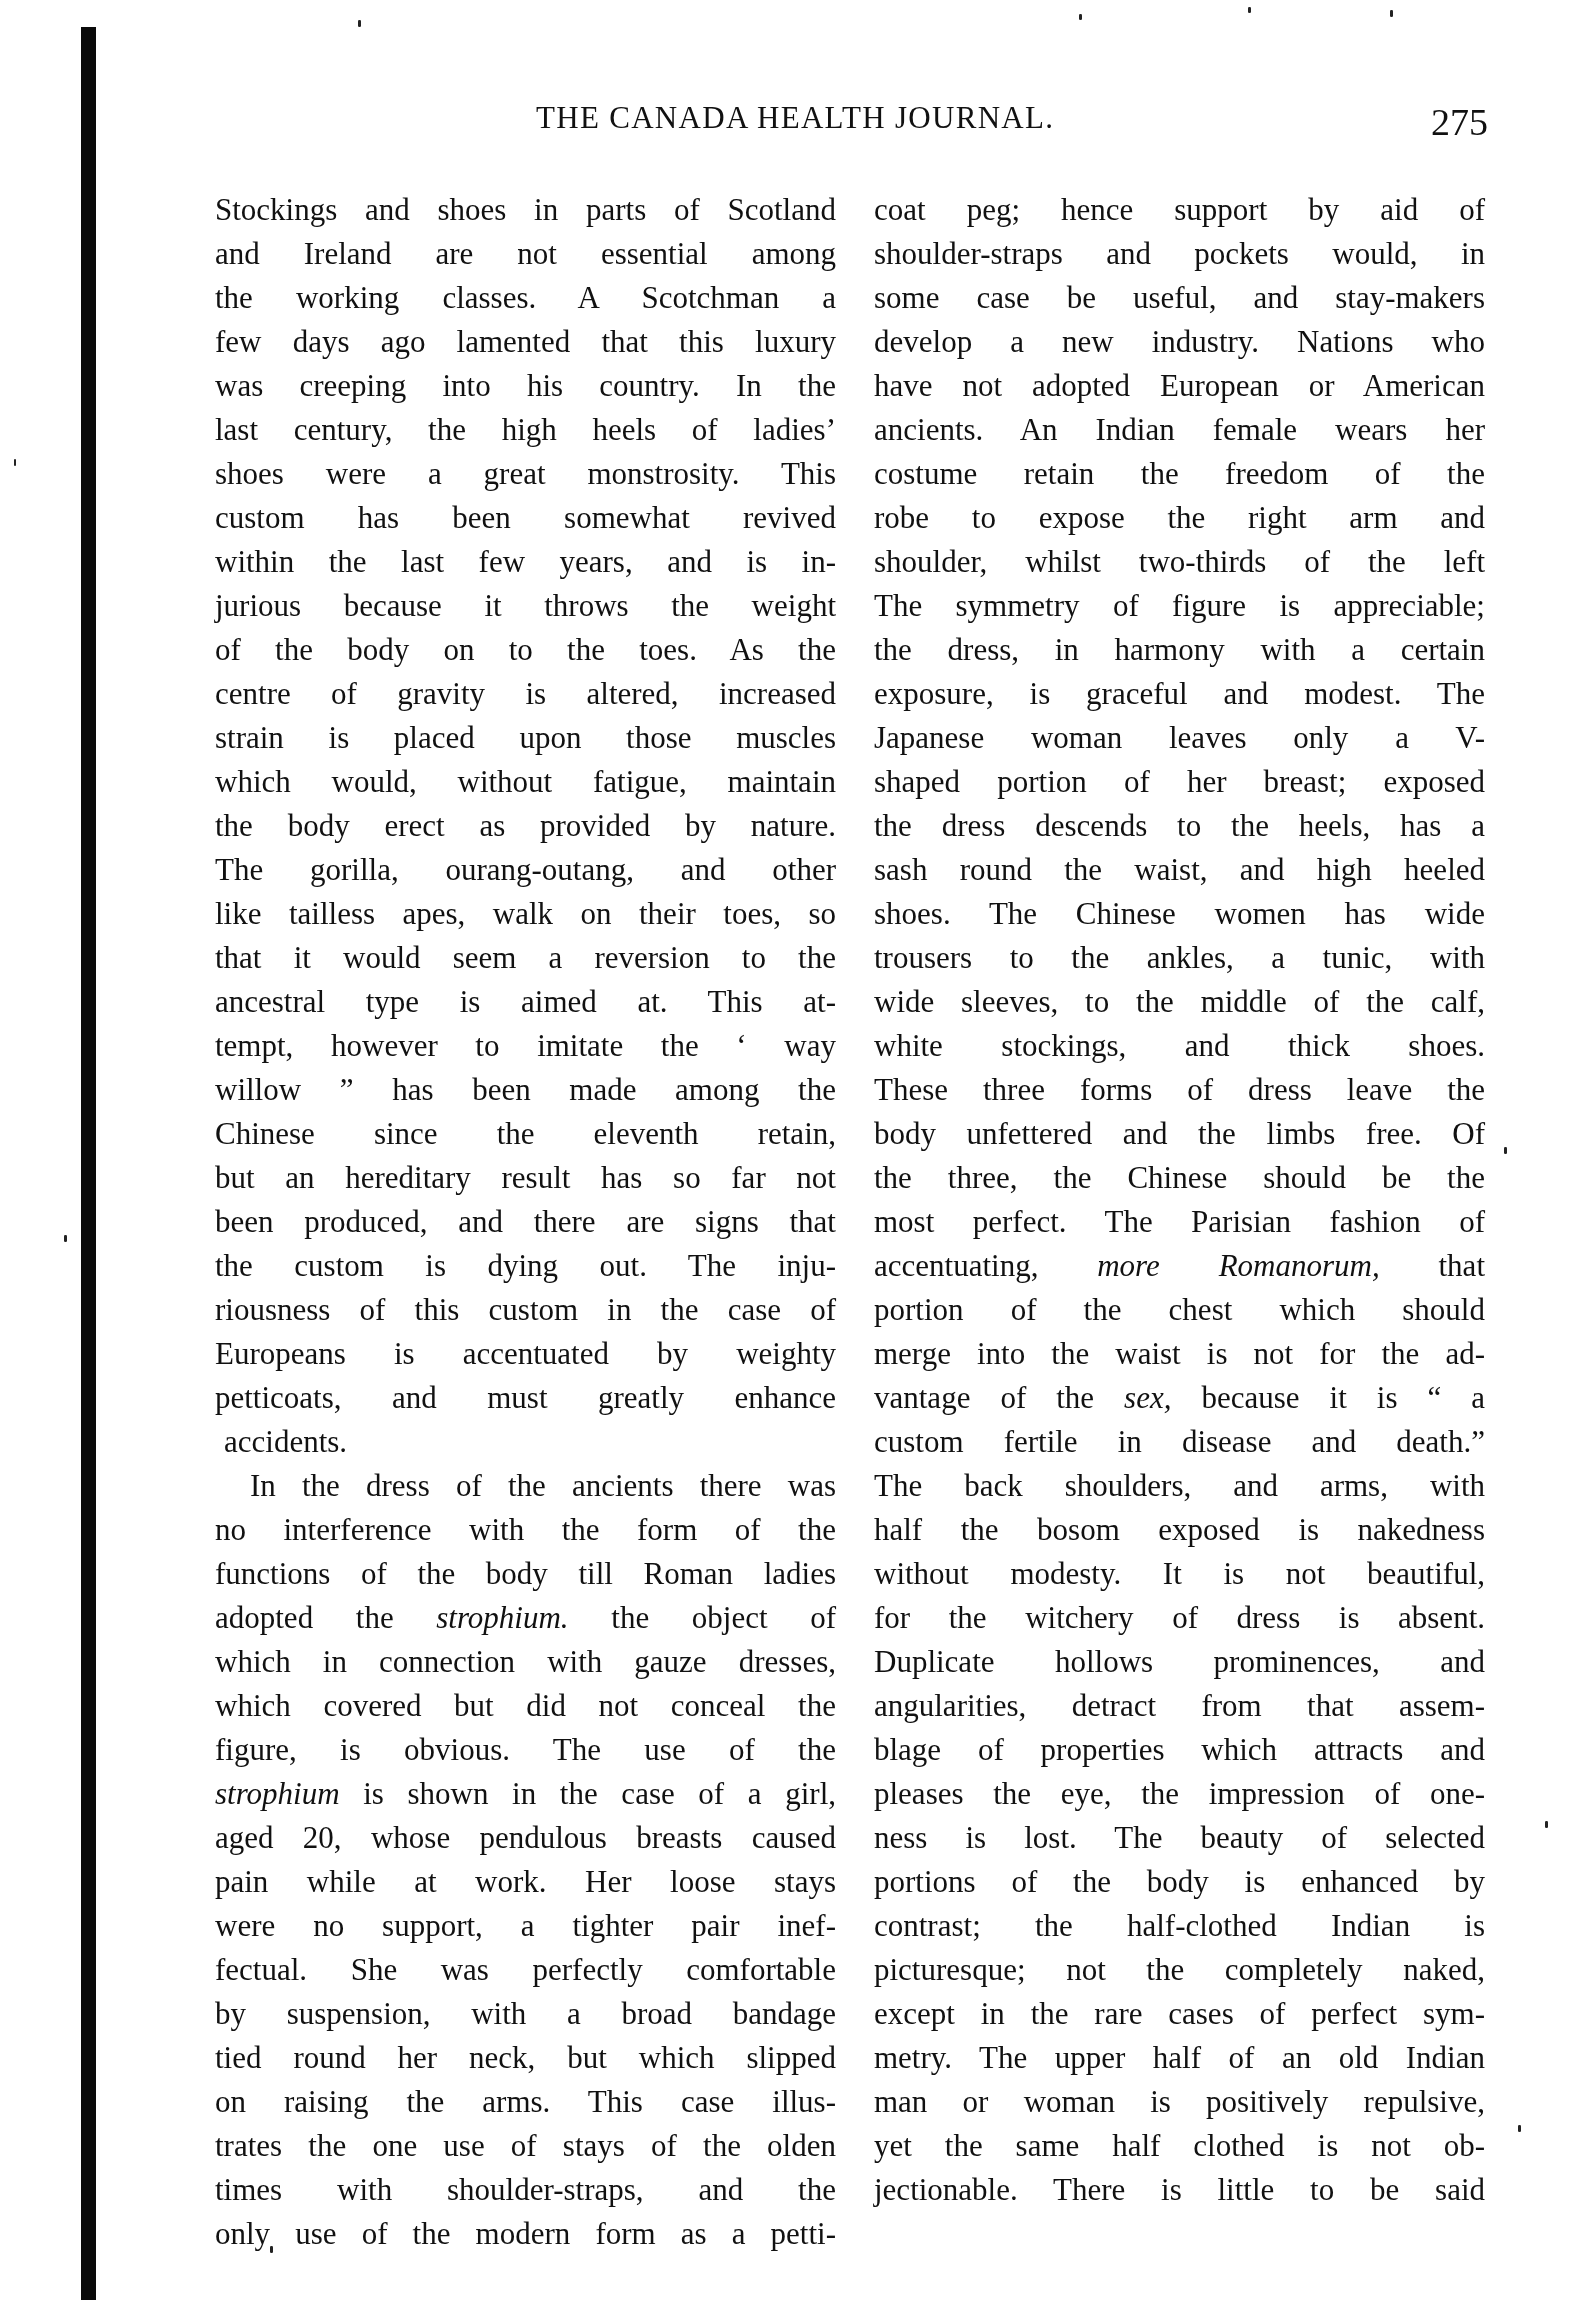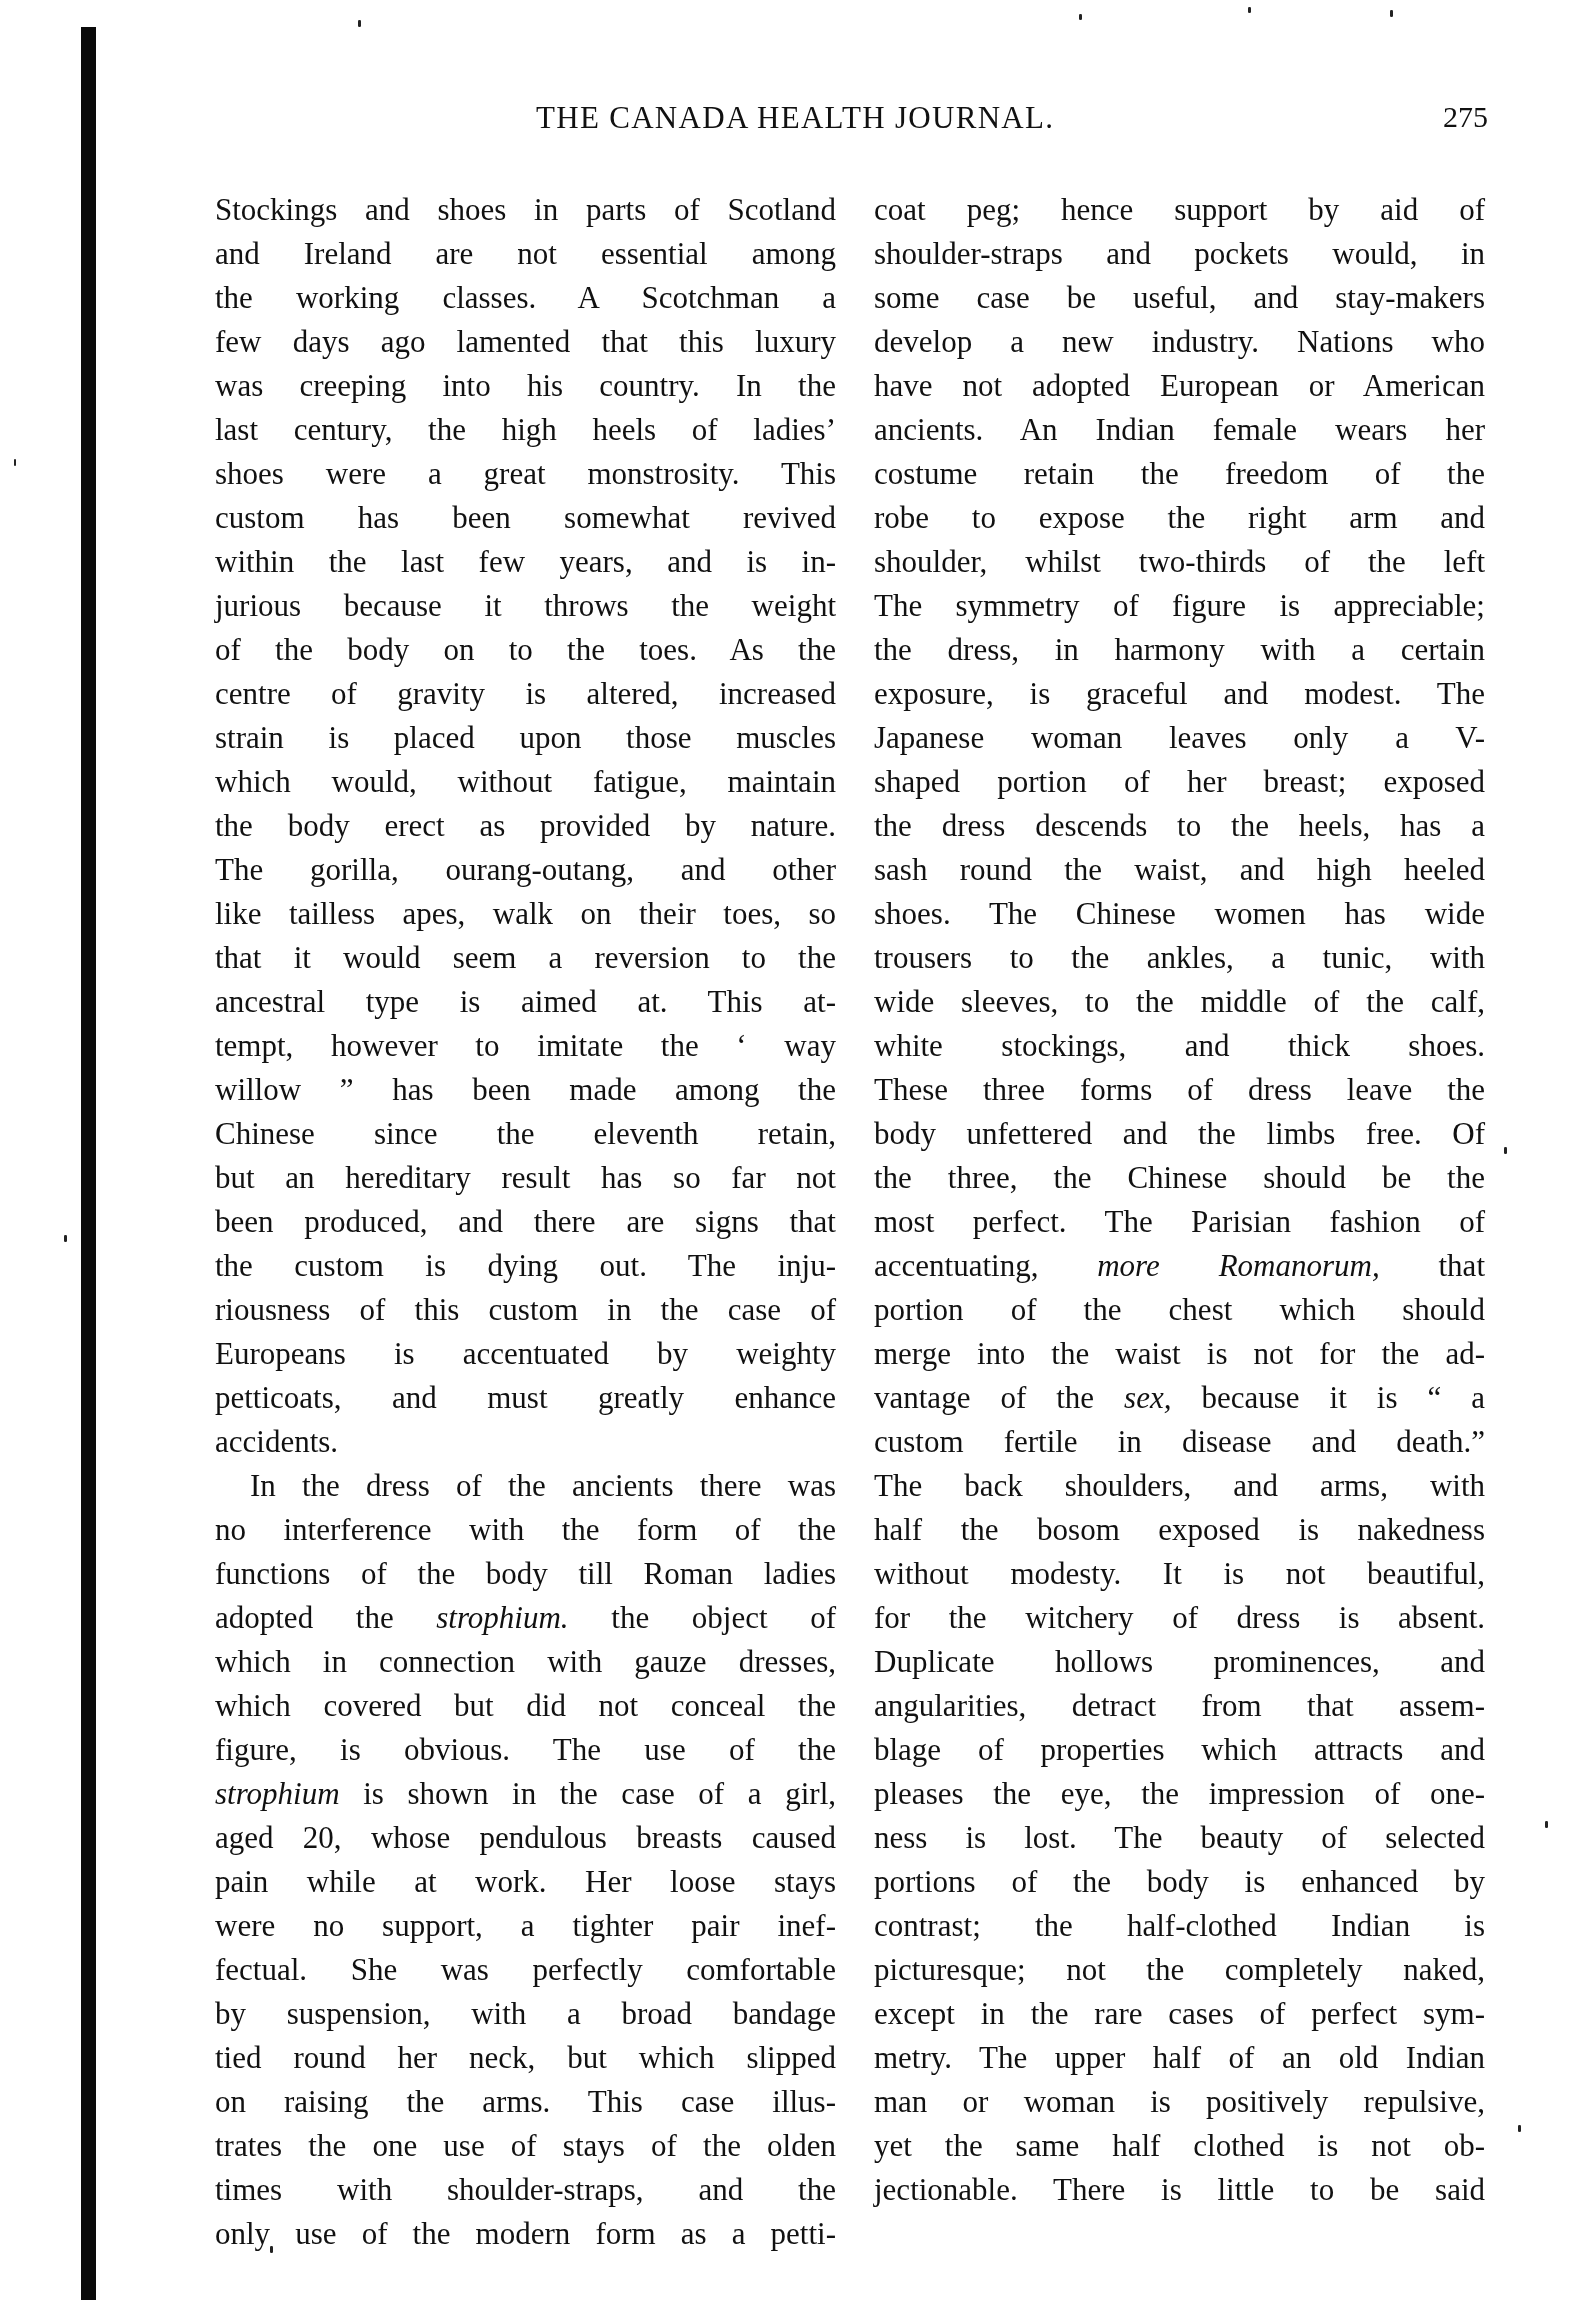--- a/index.html
+++ b/index.html
@@ -1,26 +1,26 @@
 <!DOCTYPE html>
 <html style="font-size:10.8px"><head>
 <meta charset="utf-8">
 <style>
   html, body { margin: 0; padding: 0; background: #ffffff; }
   body { width: 1580px; height: 2319px; position: relative; overflow: hidden;
          font-family: "Liberation Serif", "DejaVu Serif", serif; color: #111; }
   .binding-edge { position: absolute; left: 81px; top: 27px; width: 15px; height: 2273px; background: #0a0a0a; }
   .running-head { position: absolute; top: 100px; left: 415px; width: 1073px; height: 54px; }
   .journal-title { position: absolute; left: 121px; top: 0; font-size: 31px; letter-spacing: 1.3px; white-space: nowrap; }
-  .page-number { position: absolute; right: 0; top: 0; font-size: 30px; }
+  .page-number { position: absolute; right: 0; top: 0; font-size: 38px; }
   .column { position: absolute; top: 188px; font-size: 31px; line-height: 44px; }
   .col-left { left: 215px; width: 621px; }
   .col-right { left: 874px; width: 611px; }
   .line { display: block; white-space: nowrap; text-align: justify; text-align-last: justify; height: 44px; }
-  .line.last { text-align-last: left; }
+  .line.last { text-align-last: left; margin-left: 9px; }
   .line.indent { padding-left: 35px; }
   i { }
   .speck { position: absolute; width: 2.7px; height: 6.7px; background: #222; border-radius: 1.3px; }
 </style>
 </head>
 <body>
 
 <div class="binding-edge"></div>
 
 <div class="running-head">

